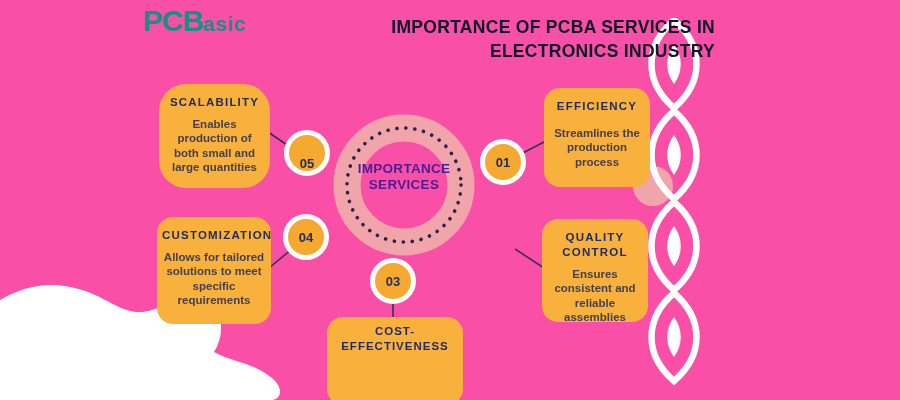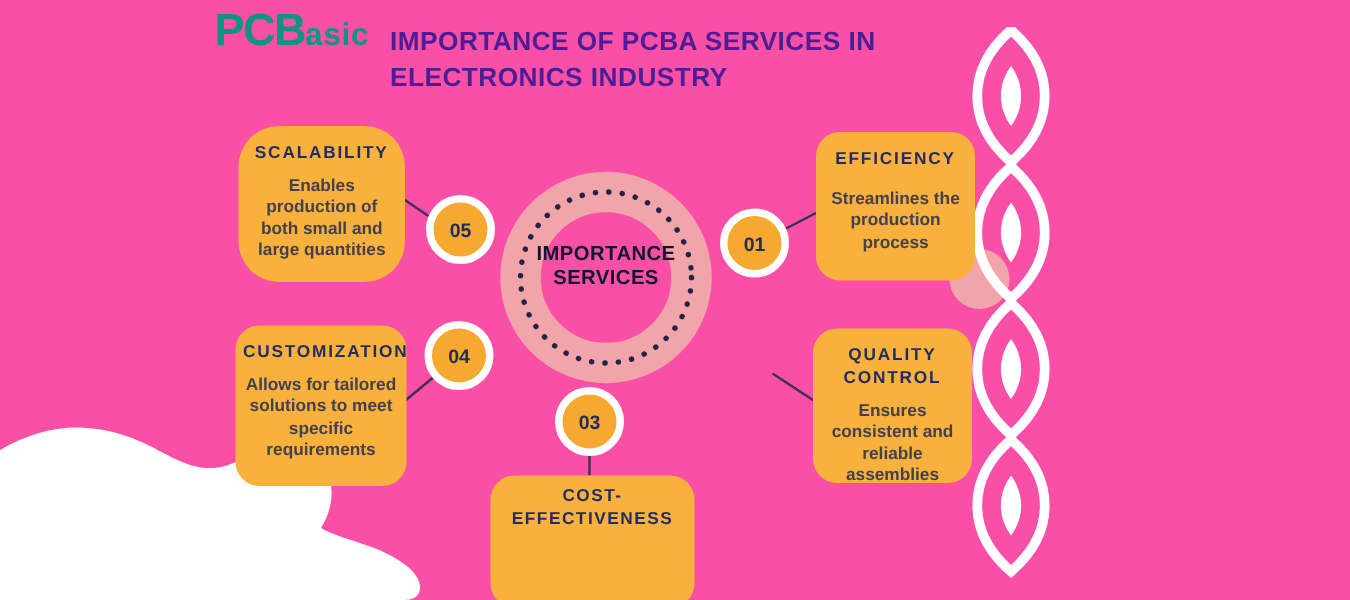--- a/index.html
+++ b/index.html
@@ -26,29 +26,29 @@
   .logo {
     position: absolute; left: 143px; top: 4px; z-index: 3;
     display: flex; align-items: baseline; color: #0F9480;
   }
   .logo .logo-main { font-size: 30px; font-weight: 800; letter-spacing: -1px; }
   .logo .logo-rest { font-size: 21px; font-weight: 700; letter-spacing: 0.5px; }
 
   
   .title {
     position: absolute; left: 260px; top: 16px; width: 455px; z-index: 3;
-    text-align: left; color: #4c1d95; font-weight: 800;
+    text-align: right; color: #0f172a; font-weight: 800;
     font-size: 17.5px; line-height: 1.35; letter-spacing: 0.3px;
   }
 
   
   .ring-svg { position: absolute; left: 329px; top: 110px; z-index: 2; }
   .center-label {
     position: absolute; left: 334px; top: 161px; width: 140px; z-index: 3;
-    text-align: center; color: #0f172a; font-weight: 800;
+    text-align: center; color: #4c1d95; font-weight: 800;
     font-size: 13.5px; line-height: 1.15; letter-spacing: 0.3px;
   }
 
   
   .lines-svg { position: absolute; left: 0; top: 0; z-index: 2; }
 
   
   .card {
     position: absolute; z-index: 3;
     background: #F8B13C; border-radius: 16px;
@@ -75,21 +75,21 @@
     position: absolute; z-index: 4;
     width: 46px; height: 46px; border-radius: 50%;
     background: #F5A930; border: 5px solid #FFFFFF;
     display: flex; align-items: center; justify-content: center;
     color: #232C61; font-weight: 800; font-size: 13px;
   }
   .num-01 { left: 480px; top: 139px; }
   .num-02 { left: 478px; top: 214px; }
   .num-03 { left: 370px; top: 258px; }
   .num-04 { left: 283px; top: 214px; }
-  .num-05 { left: 284px; top: 130px; }
+  .num-05 { left: 284px; top: 130px; align-items: flex-end; }
 </style>
 </head>
 <body>
 
 <div class="canvas">
 
   <svg class="blob-svg" width="300" height="122" viewBox="0 0 300 122">
     <path fill="#FFFFFF" d="M0,22 C28,6 55,2 88,14 C112,23 128,40 152,32 C172,25 196,14 210,26
          C224,38 224,58 214,74 C232,84 252,84 272,100 C284,110 282,122 270,122
          L0,122 Z"></path>

